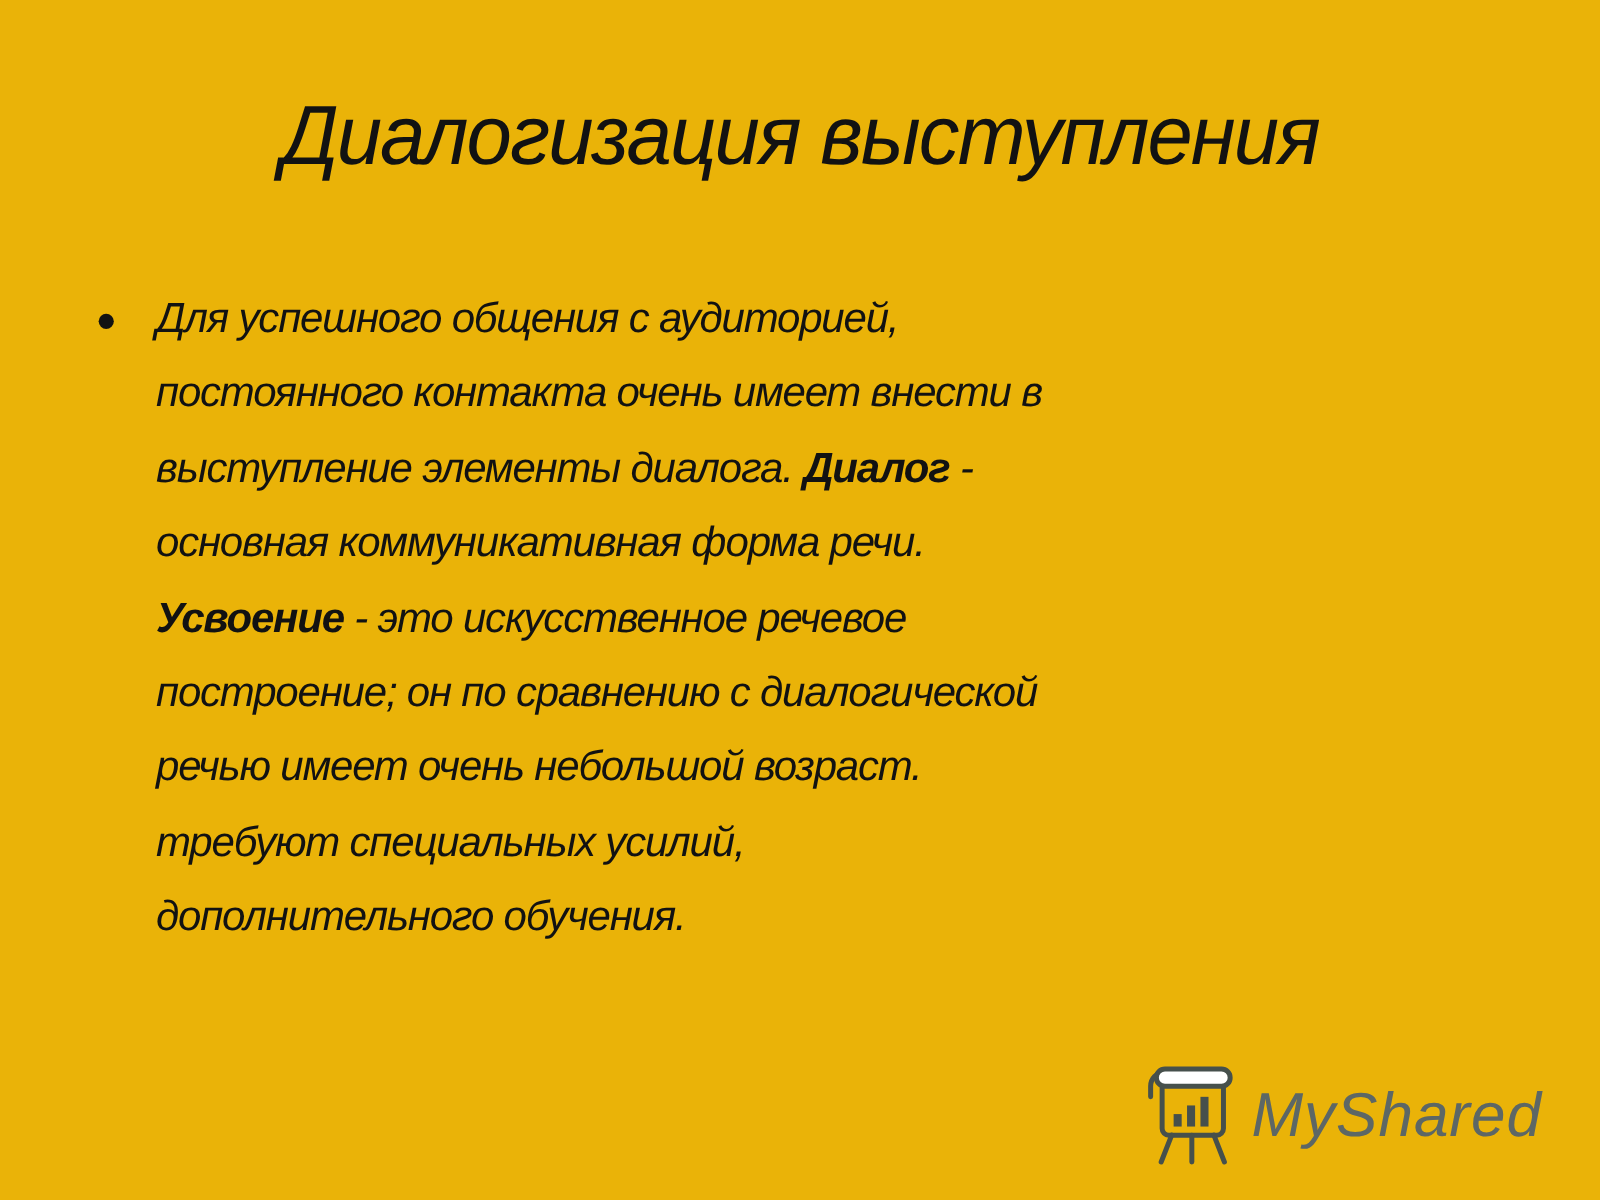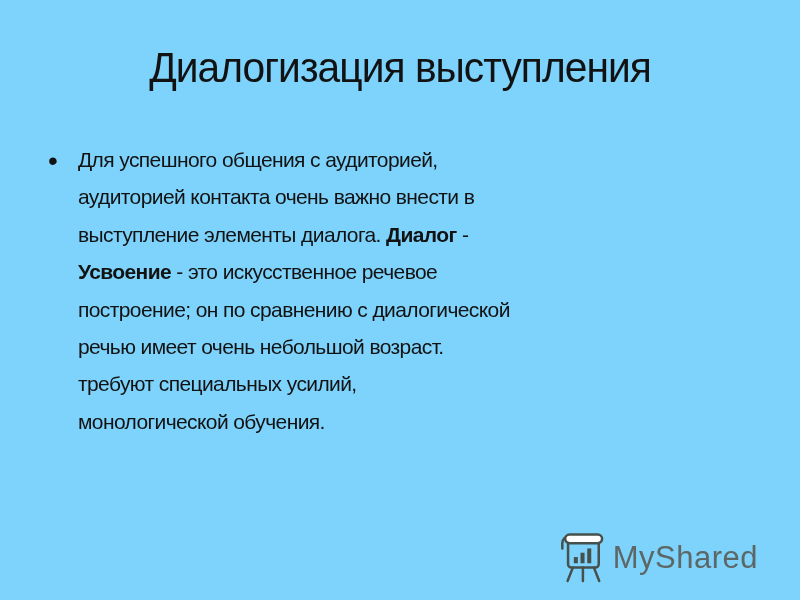--- a/index.html
+++ b/index.html
@@ -10,21 +10,22 @@
     width: 800px;
     height: 600px;
     background: #ffffff;
     overflow: hidden;
     position: relative;
     font-family: "Liberation Sans", "DejaVu Sans", sans-serif;
   }
   .slide {
     position: absolute;
     inset: 0;
-    background: #7dd3fc;
+    background: #eab308;
+    font-style: italic;
   }
   .slide-title {
     position: absolute;
     top: 44px;
     left: 0;
     width: 800px;
     text-align: center;
     font-size: 42px;
     font-weight: 400;
     letter-spacing: -1px;
@@ -52,21 +53,21 @@
     font-size: 21px;
     line-height: 37.4px;
     letter-spacing: -0.6px;
     white-space: nowrap;
   }
   .line .b {
     font-weight: 700;
   }
   .watermark {
     position: absolute;
-    right: 42px;
+    right: 29px;
     bottom: 16px;
     display: flex;
     align-items: center;
     gap: 9px;
   }
   .watermark .brand-text {
     font-size: 31px;
     color: #5d6765;
     letter-spacing: 0.5px;
   }
@@ -75,27 +76,28 @@
 <body>
 
 <div class="slide">
 
   <div class="slide-title">Диалогизация выступления</div>
 
   <div class="body-block">
     <span class="bullet">•</span>
     <div class="lines">
       <div class="line"><span>Для успешного общения с аудиторией,</span></div>
-      <div class="line"><span>аудиторией контакта очень важно внести в</span></div>
+      <div class="line"><span>постоянного контакта очень имеет внести в</span></div>
       <div class="line"><span>выступление элементы диалога. </span><span class="b">Диалог</span><span> -</span></div>
+      <div class="line"><span>основная коммуникативная форма речи.</span></div>
       <div class="line"><span class="b">Усвоение</span><span> - это искусственное речевое</span></div>
       <div class="line"><span>построение; он по сравнению с диалогической</span></div>
       <div class="line"><span>речью имеет очень небольшой возраст.</span></div>
       <div class="line"><span>требуют специальных усилий,</span></div>
-      <div class="line"><span>монологической обучения.</span></div>
+      <div class="line"><span>дополнительного обучения.</span></div>
     </div>
   </div>
 
   <div class="watermark">
     <span style="display:inline-block; line-height:0;">
       <svg width="46" height="52" viewBox="0 0 48 54" fill="none" xmlns="http://www.w3.org/2000/svg">
 
         <path d="M13 4 C7 4 4.5 8 4.5 11.5 L4.5 17" stroke="#46504c" stroke-width="2.6" stroke-linecap="round" fill="none"></path>
 
         <rect x="10.5" y="9" width="32" height="28" rx="3.5" stroke="#46504c" stroke-width="2.6" fill="none"></rect>

